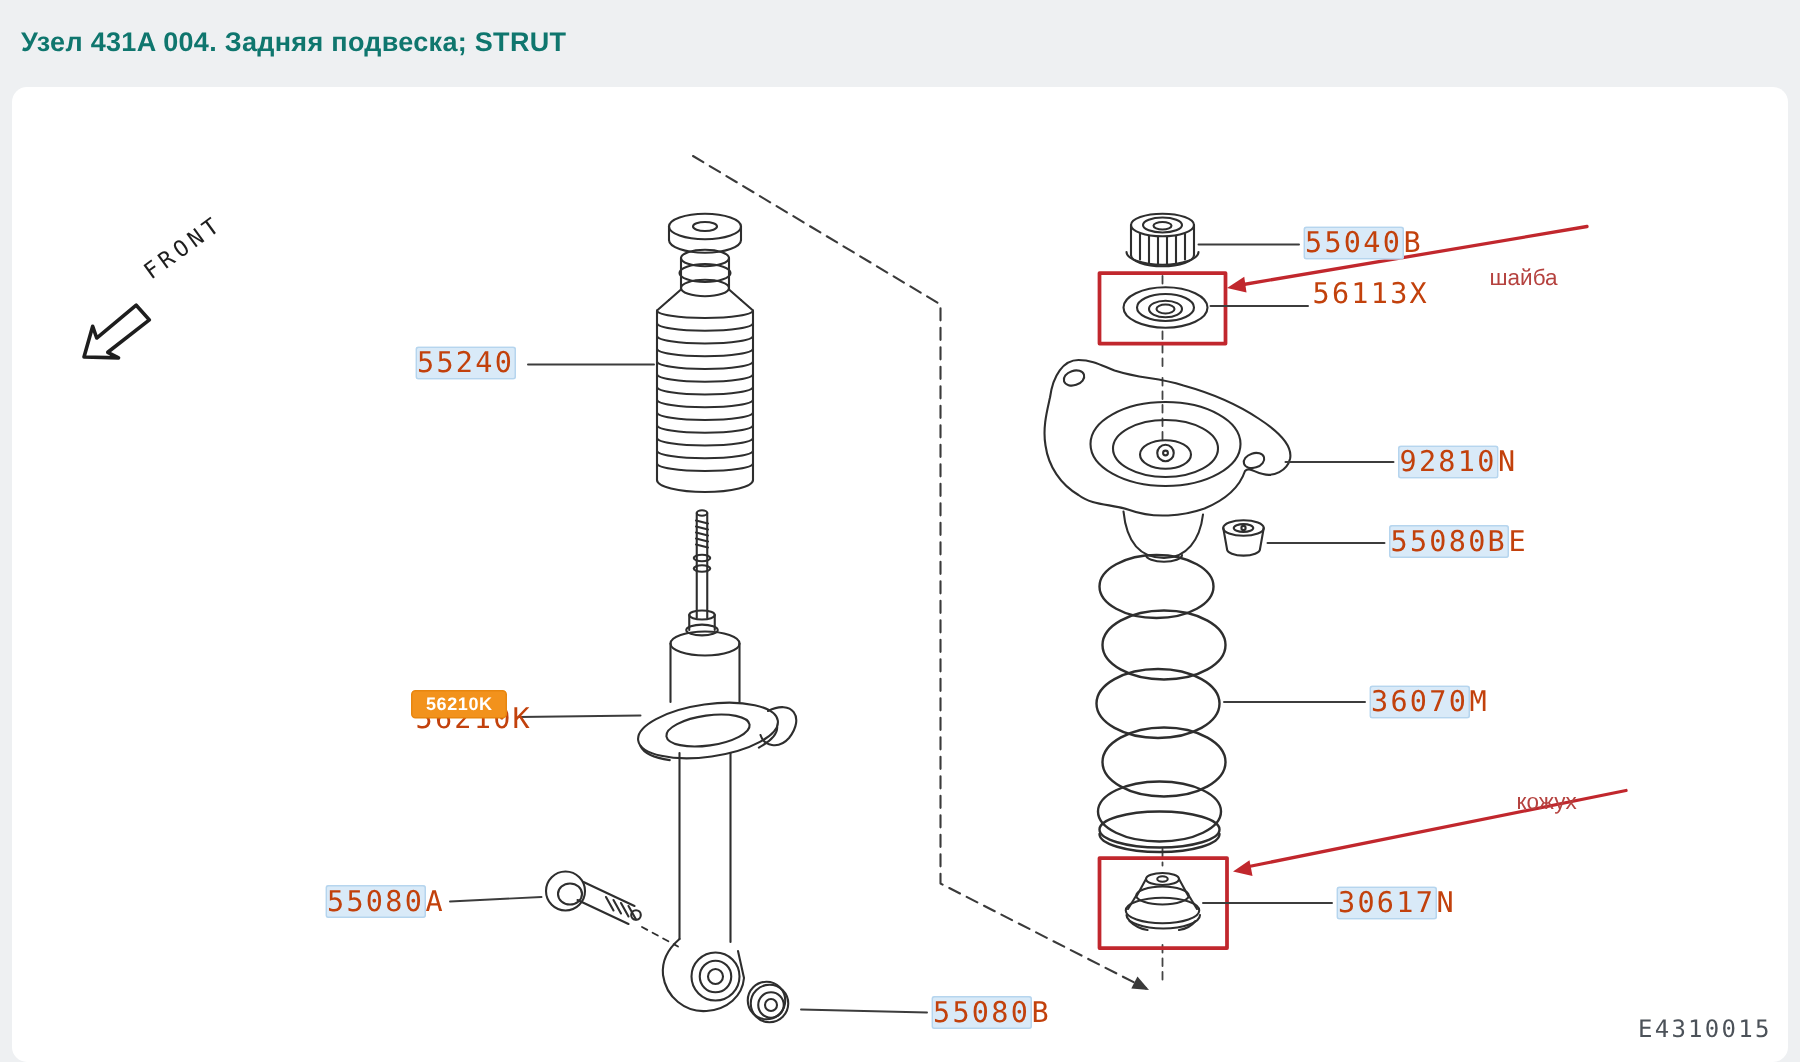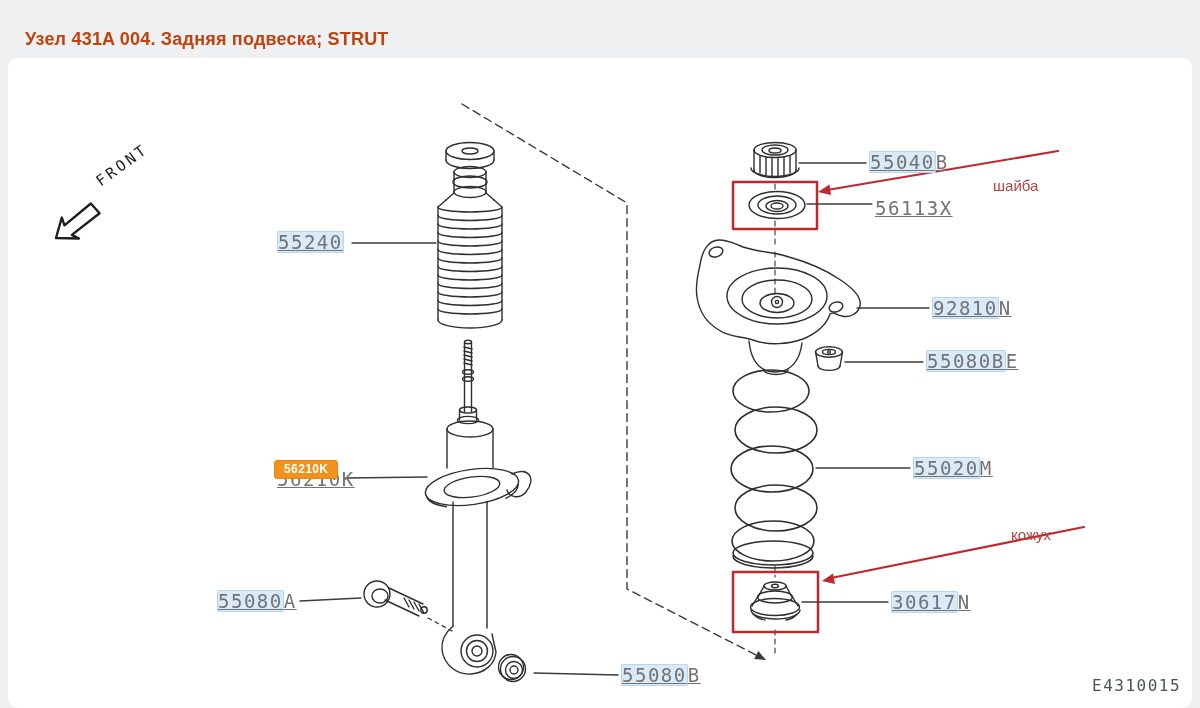--- a/index.html
+++ b/index.html
@@ -2,34 +2,33 @@
 <html><head>
 <meta charset="utf-8">
 <style>
   html,body { margin:0; padding:0; }
   body { font-family:"Liberation Sans", sans-serif; }
   #stage {
     position:relative; width:1200px; height:708px;
     background:#eef0f2; overflow:hidden;
   }
   .page-title {
-    position:absolute; left:10px; top:14px; margin:15px;
-    font:bold 18px "Liberation Sans", sans-serif; color:#c2410c;
+    position:absolute; left:10px; top:14px; margin:4px;
+    font:bold 18px "Liberation Sans", sans-serif; color:#0f766e;
     letter-spacing:0.2px;
   }
   .panel {
     position:absolute; left:8px; top:58px; width:1184px; height:650px;
     background:#ffffff; border-radius:10px;
   }
   #art { position:absolute; left:0; top:0; }
   .part-label {
     position:absolute; font:19px "DejaVu Sans Mono", monospace;
-    color:#737373; letter-spacing:1.5px; white-space:nowrap; cursor:pointer;
+    color:#c2410c; letter-spacing:1.5px; white-space:nowrap; cursor:pointer;
     line-height:20px;
-    text-decoration:underline;
   }
   .part-label .hl {
     background:#d9eaf8; box-shadow: inset 0 0 0 1px #b6d5ee;
     border-radius:2px; padding:0 1px;
   }
   .note {
     position:absolute; font:15px "Liberation Sans", sans-serif;
     color:#b5423f; white-space:nowrap;text-align:center;
   }
   .front-label {
@@ -265,27 +264,27 @@
   <div class="part-label" style="left:277px; top:232px"><span class="hl">55240</span><span></span></div>
 
   <div class="part-label" style="left:277px; top:469px"><span>56210K</span></div>
 
   <div class="part-label" style="left:217px; top:591px"><span class="hl">55080</span><span>A</span></div>
 
   <div class="part-label" style="left:621px; top:665px"><span class="hl">55080</span><span>B</span></div>
 
   <div class="part-label" style="left:869px; top:152px"><span class="hl">55040</span><span>B</span></div>
 
-  <div class="part-label" style="left:875px; top:198px"><span>56113X</span></div>
+  <div class="part-label" style="left:875px; top:186px"><span>56113X</span></div>
 
   <div class="part-label" style="left:932px; top:298px"><span class="hl">92810</span><span>N</span></div>
 
   <div class="part-label" style="left:926px; top:351px"><span class="hl">55080B</span><span>E</span></div>
 
-  <div class="part-label" style="left:913px; top:458px"><span class="hl">55020</span><span>M</span></div>
+  <div class="part-label" style="left:913px; top:458px"><span class="hl">36070</span><span>M</span></div>
 
   <div class="part-label" style="left:891px; top:592px"><span class="hl">30617</span><span>N</span></div>
 
   <div class="badge">56210K</div>
 
   <div class="note" style="left:993px; top:177px">шайба</div>
   <div class="note" style="left:1011px; top:526px">кожух</div>
 
   <div class="front-label">FRONT</div>
 

